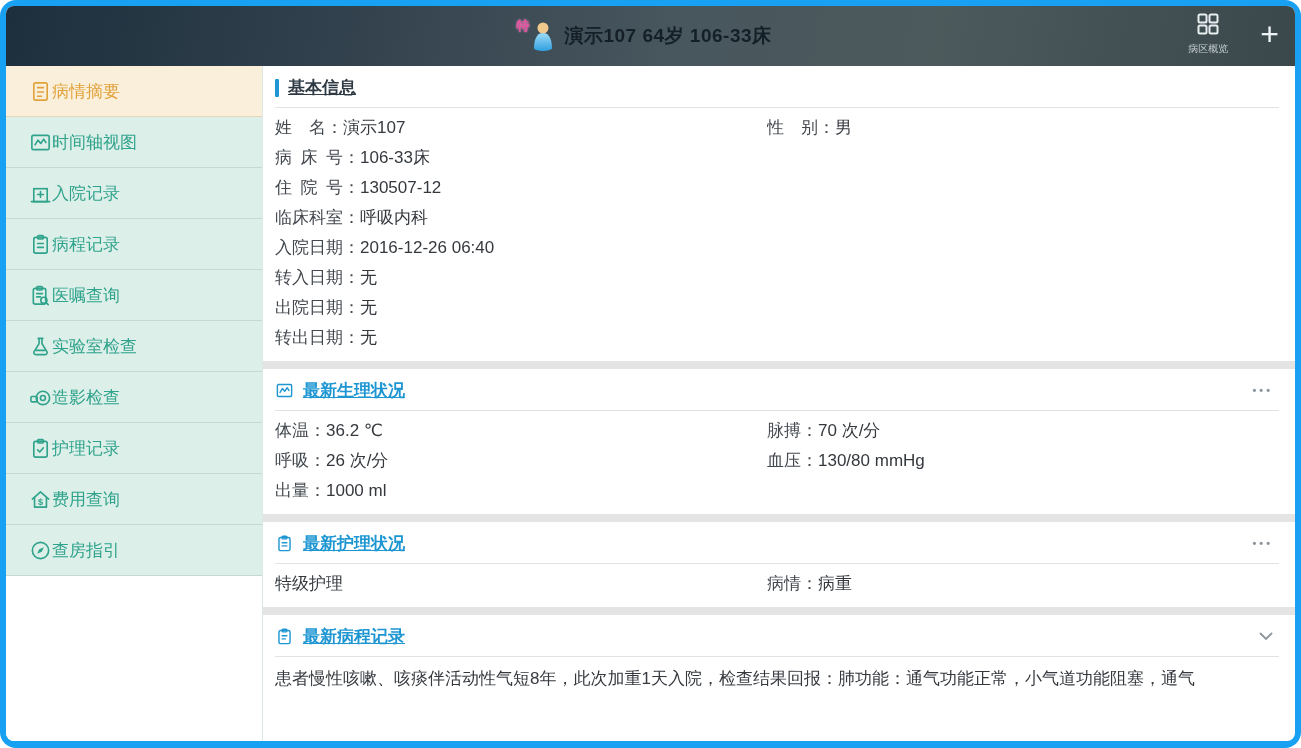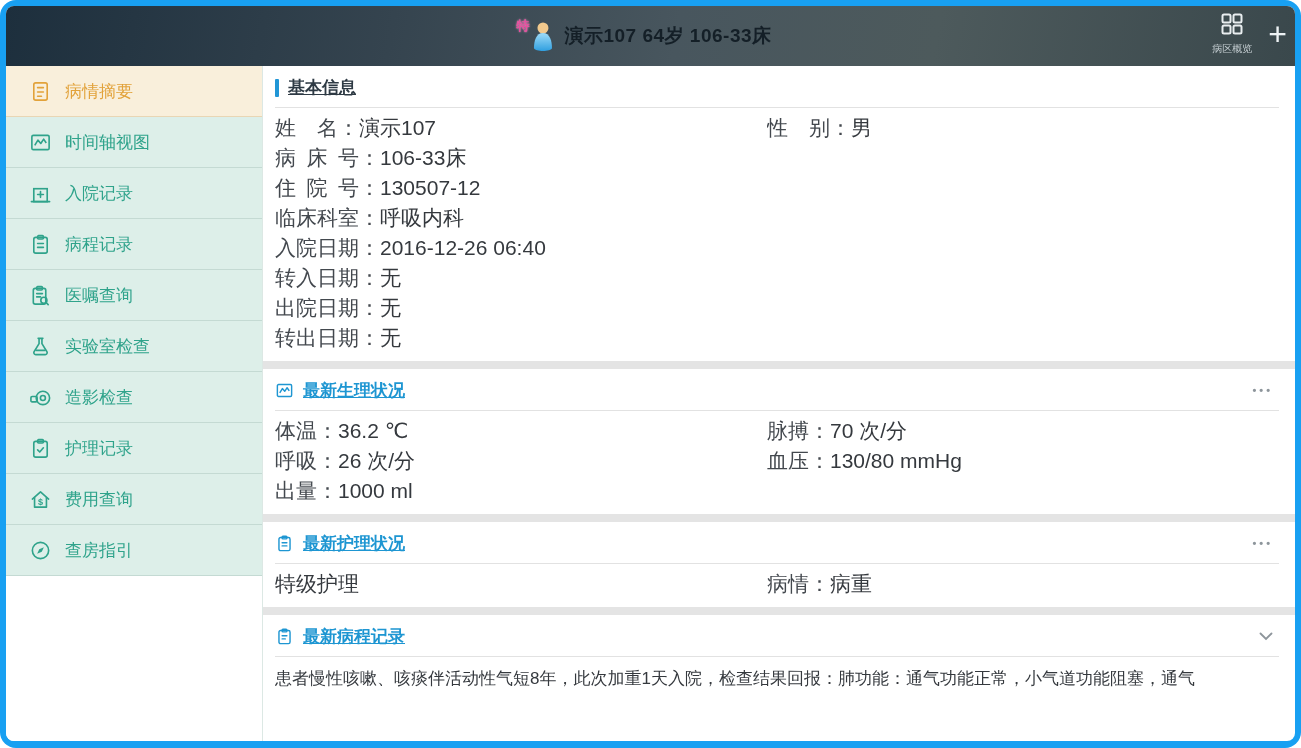--- a/index.html
+++ b/index.html
@@ -8,50 +8,50 @@
   .app { position:absolute; left:6px; top:6px; right:6px; bottom:7px; background:#fff; border-radius:8px; overflow:hidden; display:flex; flex-direction:column; }
 
   
   .topbar { position:relative; height:60px; flex:0 0 60px;
     background:linear-gradient(100deg,#1d2f3d 0%,#35444f 30%,#48565e 52%,#4d5a5c 72%,#3a484c 100%); }
   .titlewrap { position:absolute; left:50%; top:0; height:60px; transform:translateX(-50%);
     display:flex; align-items:center; gap:9px; }
   .avatar { position:relative; width:26px; height:30px; }
   .badge { position:absolute; left:-13px; top:-4px; color:#e4509e; font-size:13px; font-weight:bold; text-shadow:0 0 2px #ff9ed0; }
   .title { color:#141f27; font-size:19px; font-weight:bold; letter-spacing:.5px; }
-  .topright { position:absolute; right:8px; top:0; height:56px; display:flex; align-items:center; gap:16px; }
+  .topright { position:absolute; right:16px; top:0; height:56px; display:flex; align-items:center; gap:32px; }
   .wardbtn { display:flex; flex-direction:column; align-items:center; cursor:pointer; }
   .wardlabel { font-size:10px; color:#c6cfd3; margin-top:2px; }
   .plusbtn { color:#edf2f4; font-size:32px; font-weight:300; line-height:1; cursor:pointer; }
 
   
   .main { flex:1; display:flex; min-height:0; }
   .sidebar { width:257px; flex:0 0 257px; background:#fff; border-right:1px solid #dce8e4; }
-  .nav-item { height:51px; display:flex; align-items:center; gap:13px; padding-left:23px;
+  .nav-item { height:51px; display:flex; align-items:center; padding-left:23px;
     background:#ddefe9; border-bottom:1px solid #c4dad3; color:#2fa38b; font-size:17px; cursor:pointer; }
   .nav-item.active { background:#f9efdb; color:#e2a23a; border-bottom-color:#e9d6b4; }
   .nav-ico { display:flex; width:23px; height:23px; }
   .nav-ico svg { width:23px; height:23px; }
 
   .content { flex:1; min-width:0; padding:0 16px 0 12px; color:#3c4146; overflow:hidden; }
   .band { height:8px; background:#e4e4e4; margin:0 -16px 0 -12px; }
 
   .sec-head { position:relative; display:flex; align-items:center; gap:9px; padding:10px 0 8px;
     border-bottom:1px solid #e2e2e2; font-size:17px; font-weight:bold;text-decoration:underline; }
   .sec-head.dark { color:#2e3a44; }
   .sec-head.blue { color:#1e96d2; }
   .accent { width:4px; height:18px; background:#2196d6; border-radius:1px; }
   .sec-ico { display:flex; width:19px; height:19px; }
   .sec-ico svg { width:19px; height:19px; }
   .head-right { position:absolute; right:6px; top:50%; transform:translateY(-50%); color:#8d959b; cursor:pointer; }
   .dots { font-size:11px; letter-spacing:3px; }
 
   .rows { padding:5px 0 8px; }
   .frow { display:grid; grid-template-columns:492px 1fr; }
-  .cell { line-height:30px; font-size:21px; white-space:nowrap; overflow:hidden; }
+  .cell { line-height:30px; font-size:17px; white-space:nowrap; overflow:hidden; }
   .lab { color:#43484e; }
   .val { color:#35393e; }
 
   .course-text { line-height:30px; font-size:17px; padding-top:7px; white-space:nowrap; overflow:hidden; color:#35393e; }
 </style>
 </head>
 <body>
 
 <div class="frame">
 <div class="app">

